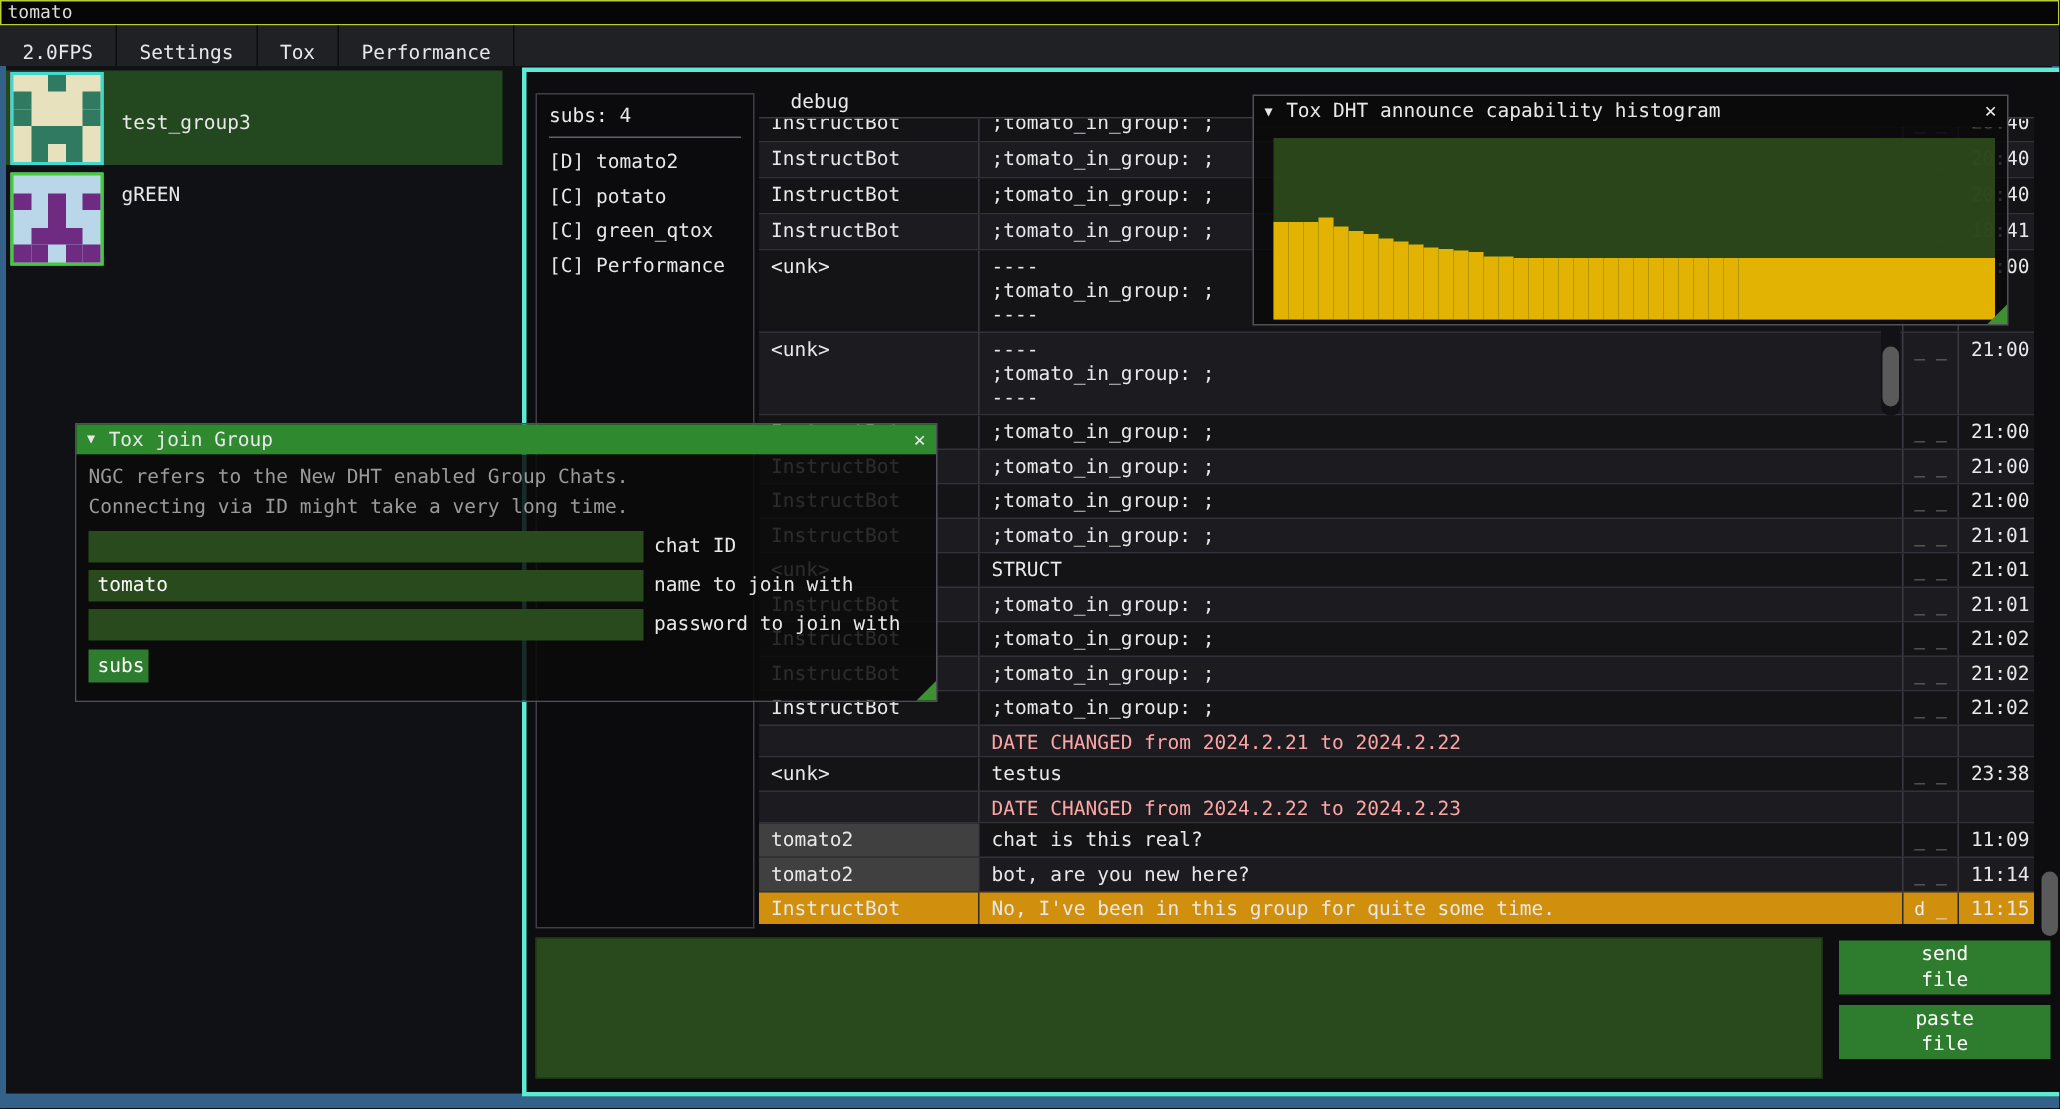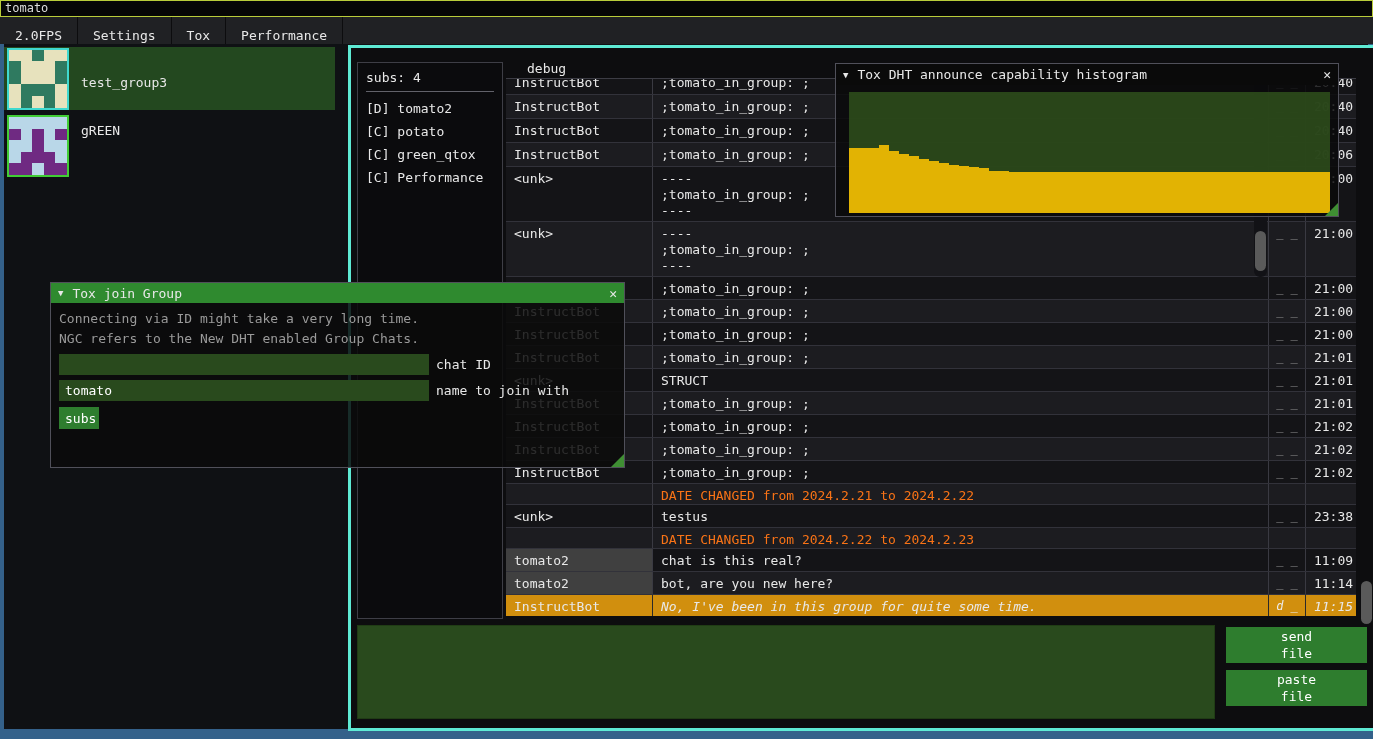--- a/index.html
+++ b/index.html
@@ -35,24 +35,24 @@
   .upper{height:198px;overflow:hidden;position:relative;}
   .upper-inner{margin-top:-8px;}
   .chat-row{display:flex;box-sizing:border-box;border-bottom:1px solid #32323a;background:#141417;}
   .chat-row.alt{background:#1c1c20;}
   .cn{width:146px;box-sizing:border-box;padding:4px 4px 0 8px;overflow:hidden;white-space:nowrap;}
   .cm{flex:1;box-sizing:border-box;padding:4px 6px 0 8px;border-left:1px solid #3a3a42;
       line-height:16px;overflow:hidden;white-space:nowrap;}
   .cr{width:37px;box-sizing:border-box;border-left:1px solid #3a3a42;color:#909090;
       padding-top:4px;text-align:center;font-size:12px;overflow:hidden;}
   .ct{width:51px;box-sizing:border-box;border-left:1px solid #3a3a42;padding:4px 0 0 5px;overflow:hidden;text-align:center;}
-  .sys .cm{color:#f97316;}
+  .sys .cm{color:#fca5a5;}
   .n-green{background:#404040;}
   .r-orange{background:#d18f0e !important;}
-  .r-orange .cm,.r-orange .cr,.r-orange .ct{border-left-color:#2a2a2a;font-style:italic;}
+  .r-orange .cm,.r-orange .cr,.r-orange .ct{border-left-color:#2a2a2a;}
   .r-orange .cr{color:#ececec;}
   .upper-sb{position:absolute;left:748px;top:0;width:13px;height:198px;background:#121216;border-radius:6px;}
   .upper-sb .grab{position:absolute;left:1px;top:152px;width:11px;height:40px;background:#5a5a5a;border-radius:6px;}
   .main-sb-grab{position:absolute;left:1010px;top:533px;width:11px;height:43px;background:#5a5a5a;border-radius:6px;}
   .composer-ta{position:absolute;left:6px;top:577px;width:858px;height:94px;background:#294a1d;
                border:1px solid #203c15;box-sizing:border-box;color:#fff;resize:none;font:inherit;padding:5px;}
   .btn-file{position:absolute;left:875px;width:141px;background:#2e7d2e;color:#fff;display:flex;
             align-items:center;justify-content:center;text-align:center;white-space:pre-line;
             line-height:17px;cursor:pointer;}
   
@@ -200,21 +200,21 @@
               </div>
               <div class="cr">_ _</div>
               <div class="ct">20:40</div>
             </div>
             <div class="chat-row alt" style="height: 24px;">
               <div class="cn">InstructBot</div>
               <div class="cm">
                 <div>;tomato_in_group: ;</div>
               </div>
               <div class="cr">_ _</div>
-              <div class="ct">20:06</div>
+              <div class="ct">18:41</div>
             </div>
             <div class="chat-row" style="height: 55px;">
               <div class="cn">&lt;unk&gt;</div>
               <div class="cm">
                 <div>----</div>
                 <div>;tomato_in_group: ;</div>
                 <div>----</div>
               </div>
               <div class="cr">_ _</div>
               <div class="ct">21:00</div>
@@ -422,29 +422,33 @@
     </div>
   </div>
 
   <div class="imwin join">
     <div class="imtitle">
       <span class="arrow">▼</span>
       <span>Tox join Group</span>
       <span class="x">✕</span>
     </div>
     <div class="join-body">
+      <div class="hint">NGC refers to the New DHT enabled Group Chats.</div>
       <div class="hint">Connecting via ID might take a very long time.</div>
-      <div class="hint">NGC refers to the New DHT enabled Group Chats.</div>
       <div id="join-fields">
           <div class="field-row">
             <input style="">
             <label>chat ID</label>
           </div>
           <div class="field-row">
             <input value="tomato" style="">
             <label>name to join with</label>
           </div>
+          <div class="field-row">
+            <input style="">
+            <label>password to join with</label>
+          </div>
         </div>
       <button class="join-btn">subs</button>
       <div class="grip"></div>
     </div>
   </div>
 </div>
 
 </body></html>

